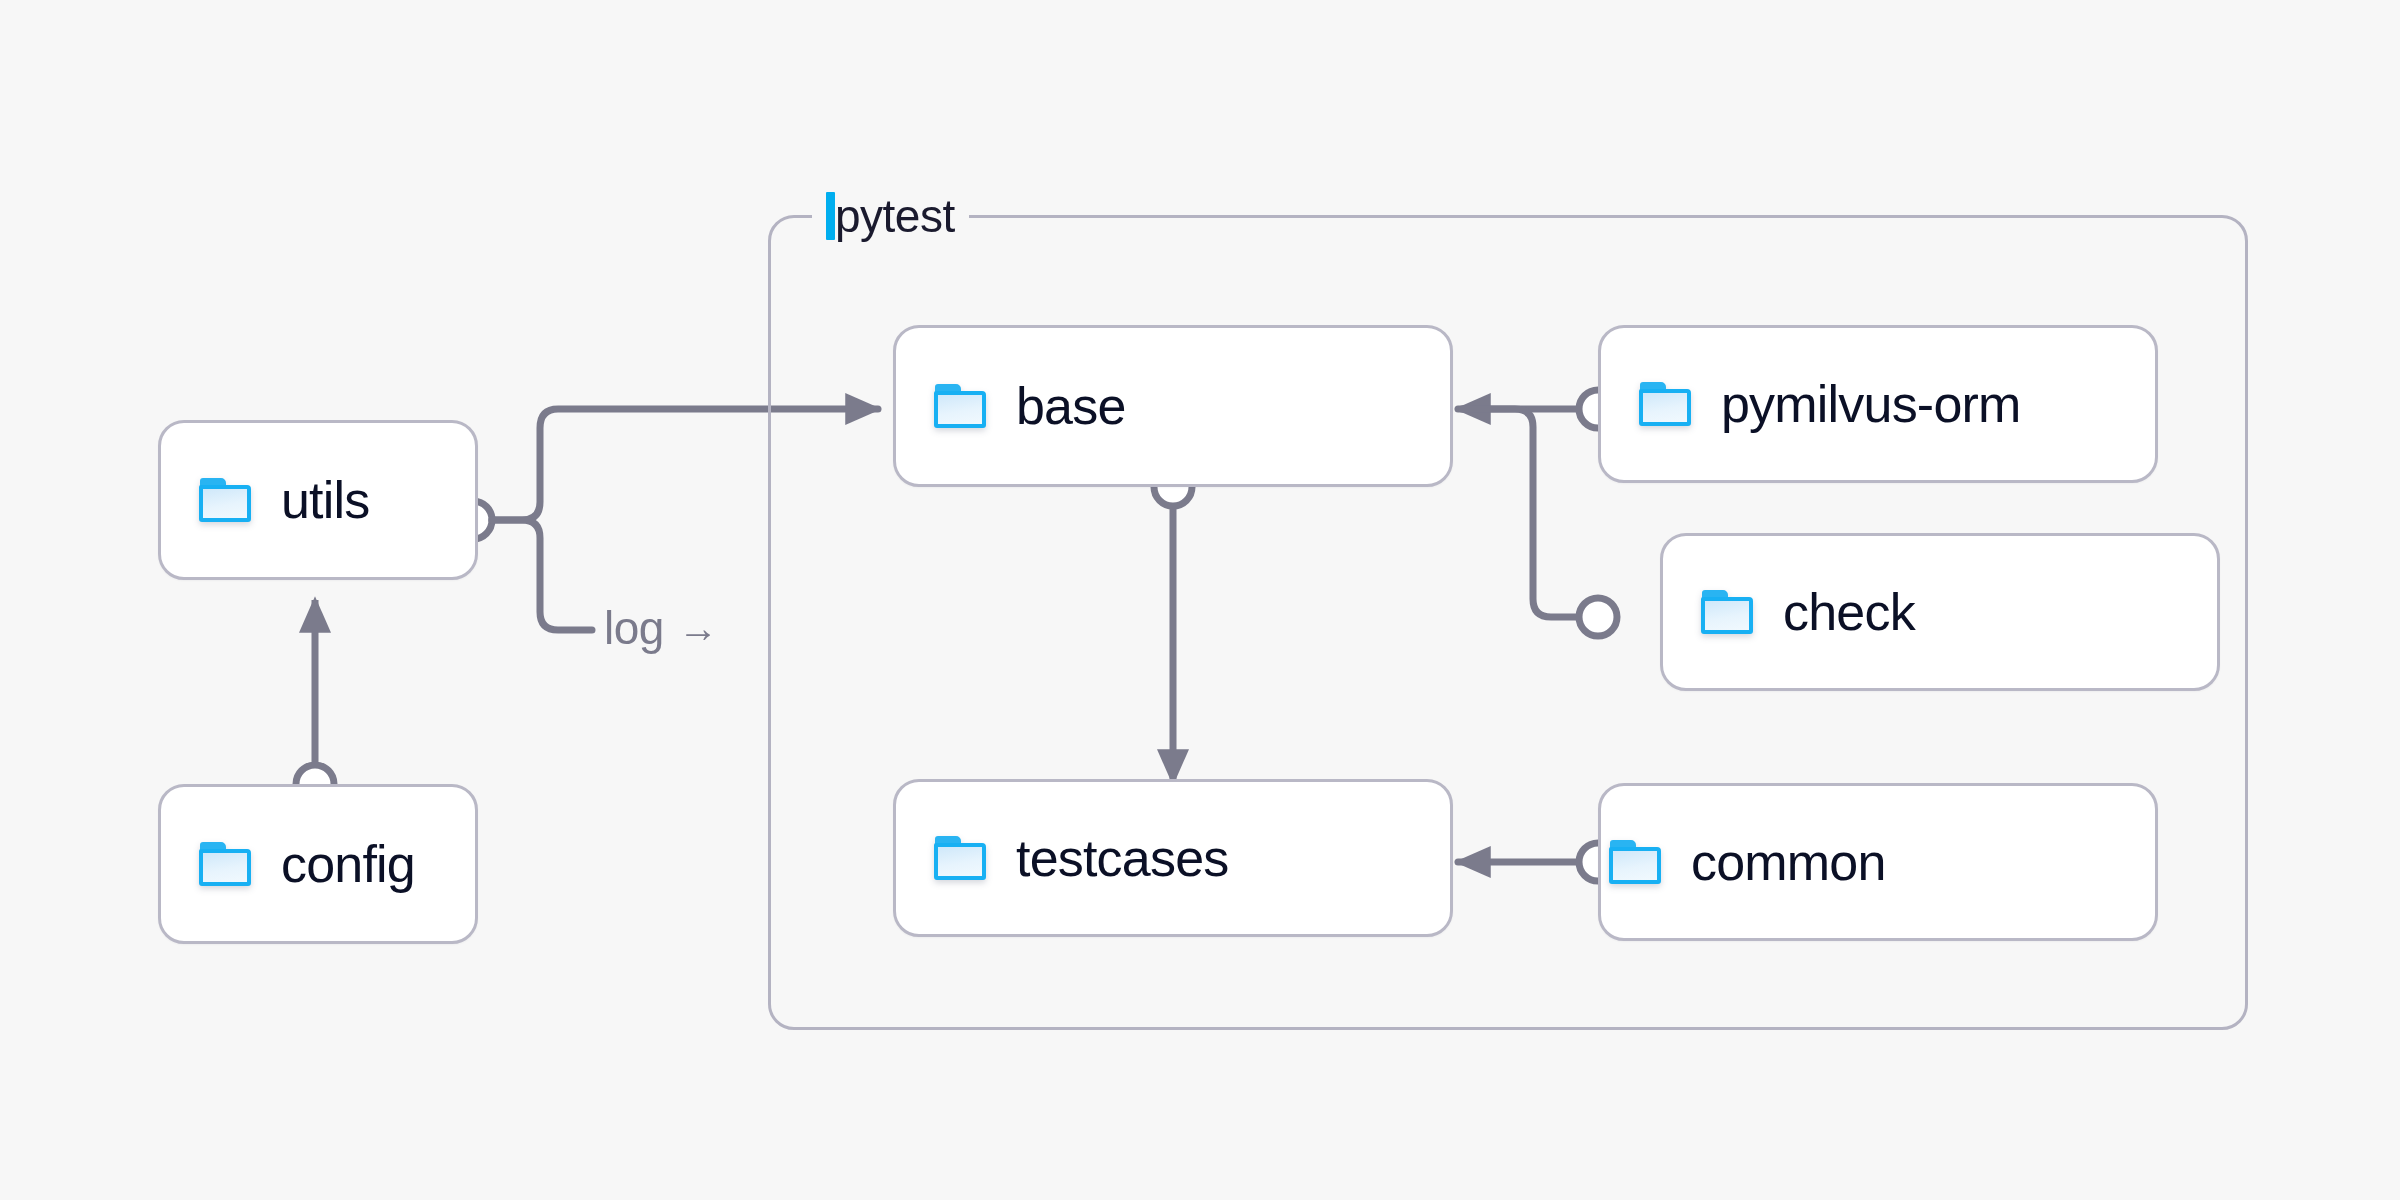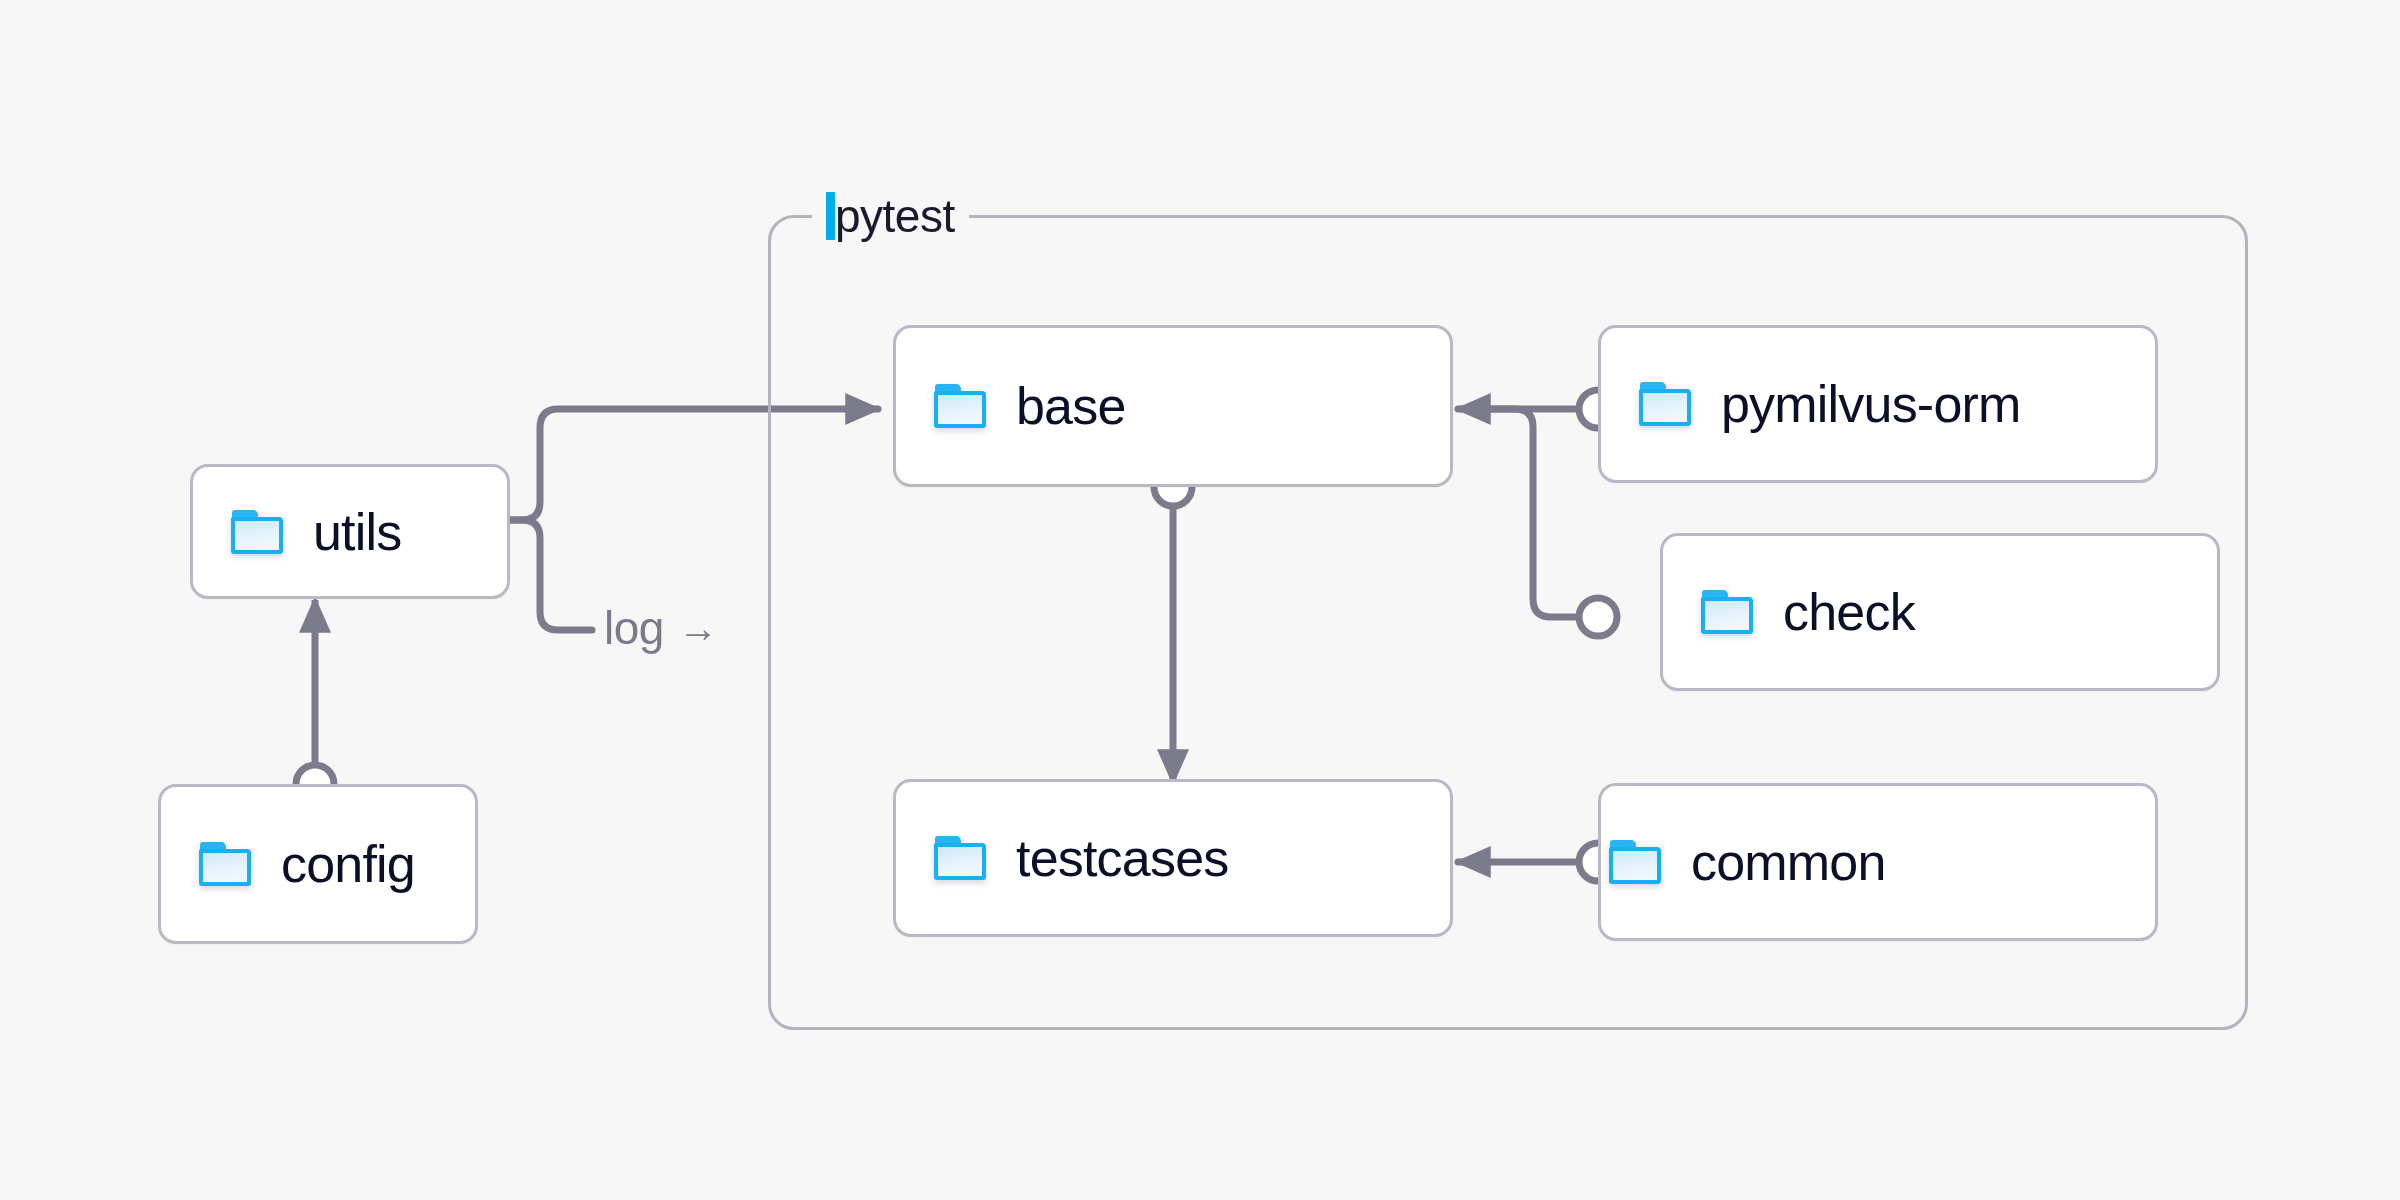--- a/index.html
+++ b/index.html
@@ -52,21 +52,21 @@
     letter-spacing: -0.5px;
     line-height: 1;
   }
 
   
   .node {
     position: absolute;
     box-sizing: border-box;
     background: #ffffff;
     border: 3px solid #b9b8c6;
-    border-radius: 18px;
+    border-radius: 26px;
     display: flex;
     align-items: center;
     padding-left: 38px;
     gap: 30px;
     box-shadow: 0 1px 2px rgba(20,20,40,0.04);
   }
   .node-label {
     font-size: 52px;
     color: #0b1026;
     letter-spacing: -0.8px;
@@ -169,21 +169,21 @@
     </g>
   </svg>
 
   <div class="group" style="left:768px; top:215px; width:1480px; height:815px;"></div>
 
   <div class="group-label" style="left:812px; top:190px; height:52px;">
     <span class="group-bar"></span>
     <span class="group-title">pytest</span>
   </div>
 
-  <div class="node" style="left:158px; top:464px; width:320px; height:135px;margin-left:32px;">
+  <div class="node" style="left:158px; top:420px; width:320px; height:160px;">
     <span class="folder">
       <span class="tab"></span>
         <span class="body"></span>
     </span>
     <span class="node-label">utils</span>
   </div>
 
   <div class="node" style="left:158px; top:784px; width:320px; height:160px;">
     <span class="folder">
       <span class="tab"></span>

